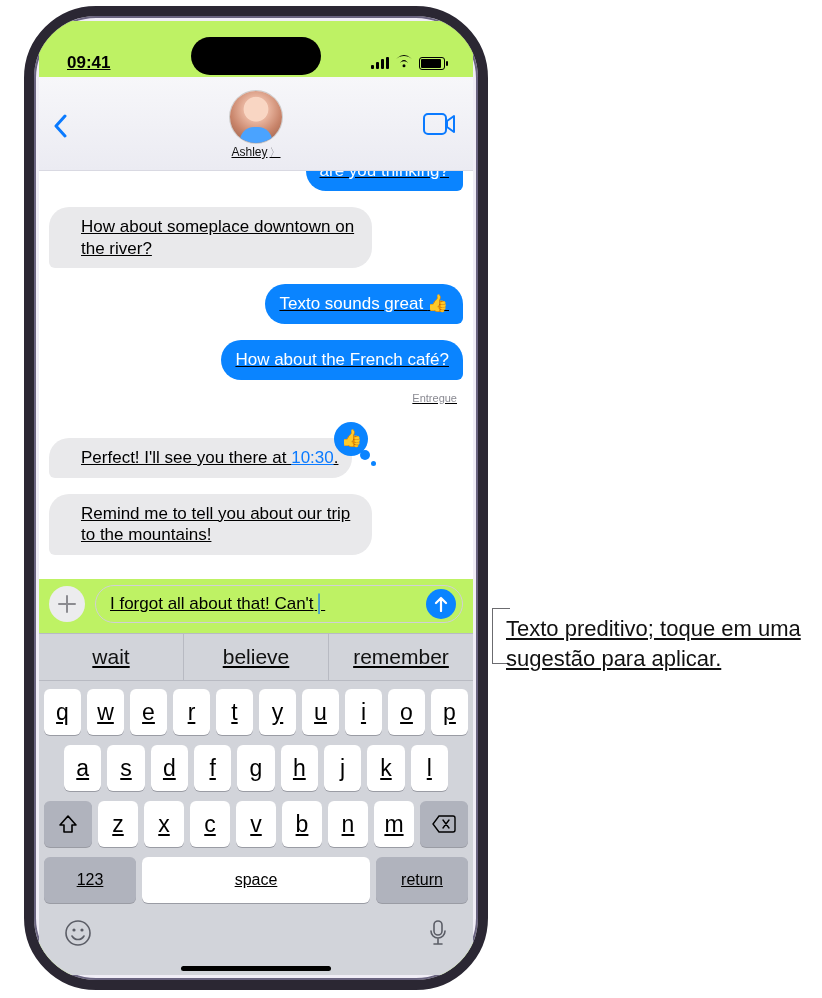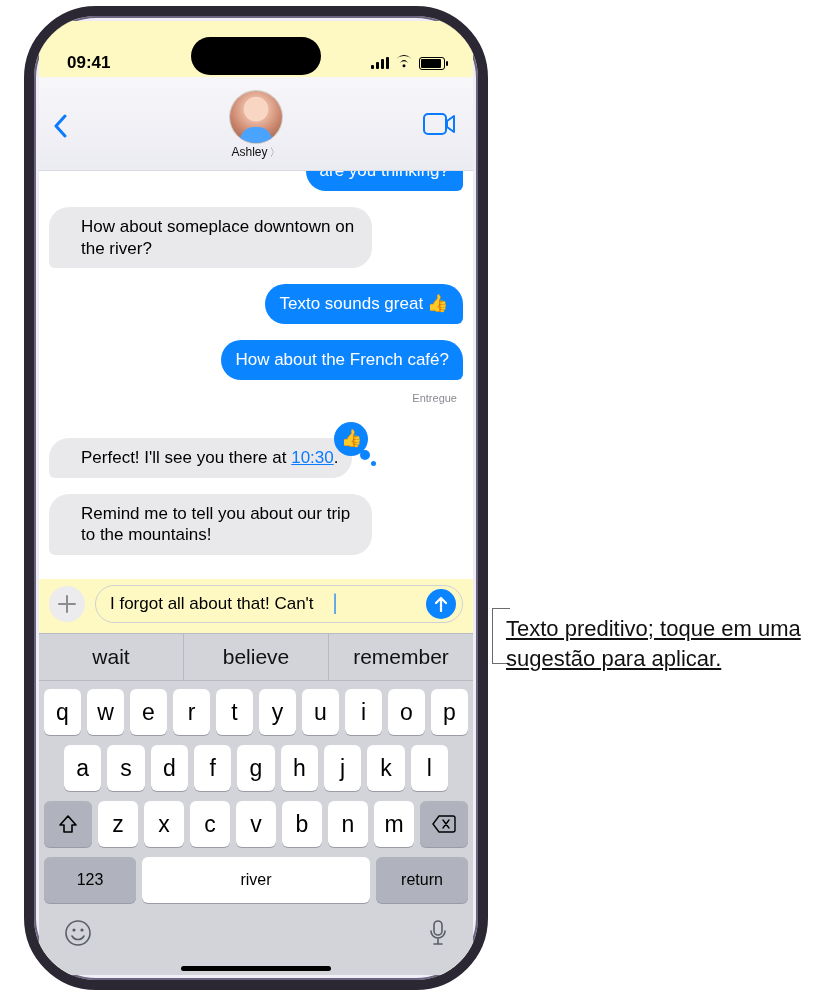--- a/index.html
+++ b/index.html
@@ -26,21 +26,22 @@
     border: 10px solid #2b2733;
     border-radius: 72px;
     box-shadow: 0 0 0 2px #6a6480 inset;
     overflow: hidden;
   }
   .phone-inner {
     position: absolute;
     inset: 5px;
     border-radius: 24px;
     overflow: hidden;
-    background: #fef9c3;
+    background: #bef264;
+    text-decoration: underline;
   }
   .side-btn { position:absolute; background:#3b3446; border-radius:4px; }
   .side-btn.vol-up   { right:-16px; top:230px; width:8px; height:70px; }
   .side-btn.vol-down { right:-16px; top:320px; width:8px; height:70px; }
   .side-btn.power    { left:-16px;  top:300px; width:8px; height:110px; }
   .side-btn.silence  { right:-16px; top:170px; width:8px; height:34px; }
 
   
   .island {
     position: absolute;
@@ -131,21 +132,20 @@
   }
   .plus-btn {
     width:36px; height:36px; border-radius:50%; background:#ececee;
     display:flex; align-items:center; justify-content:center;
     color:#868686; font-size:22px;
   }
   .input-pill {
     flex:1; height:38px; border:1px solid #d0d0d6; border-radius:20px;
     display:flex; align-items:center; padding:0 6px 0 14px;
     font-size:17px;
-    gap:16px;
   }
   .input-pill .caret { color:#0a7aff; animation:blink 1s step-end infinite; margin-left:1px;}
   @keyframes blink { 50% { opacity:0; } }
   .send-btn {
     width:30px; height:30px; border-radius:50%; background:#0a84ff;
     display:flex; align-items:center; justify-content:center; color:#fff;
     margin-left:auto;
   }
 
   
@@ -346,21 +346,21 @@
             </div>
           <div class="key bksp">
             <svg width="24" height="18" viewBox="0 0 24 18">
                 <path d="M7 1h14a2 2 0 0 1 2 2v12a2 2 0 0 1-2 2H7L1 9z" fill="none" stroke="#000" stroke-width="1.4"></path>
                 <path d="m11 5 6 8M17 5l-6 8" stroke="#000" stroke-width="1.4" stroke-linecap="round"></path>
               </svg>
           </div>
         </div>
         <div class="krow">
           <div class="key num">123</div>
-          <div class="key space">river</div>
+          <div class="key space">space</div>
           <div class="key ret">return</div>
         </div>
         <div class="kbd-footer">
           <span>
             <svg width="28" height="28" viewBox="0 0 28 28">
                 <circle cx="14" cy="14" r="12" stroke="#5b5d66" stroke-width="1.6" fill="none"></circle>
                 <circle cx="10" cy="11" r="1.6" fill="#5b5d66"></circle>
                 <circle cx="18" cy="11" r="1.6" fill="#5b5d66"></circle>
                 <path d="M8 17c1.5 2.5 4 3.5 6 3.5s4.5-1 6-3.5" stroke="#5b5d66" stroke-width="1.6" fill="none" stroke-linecap="round"></path>
               </svg>

